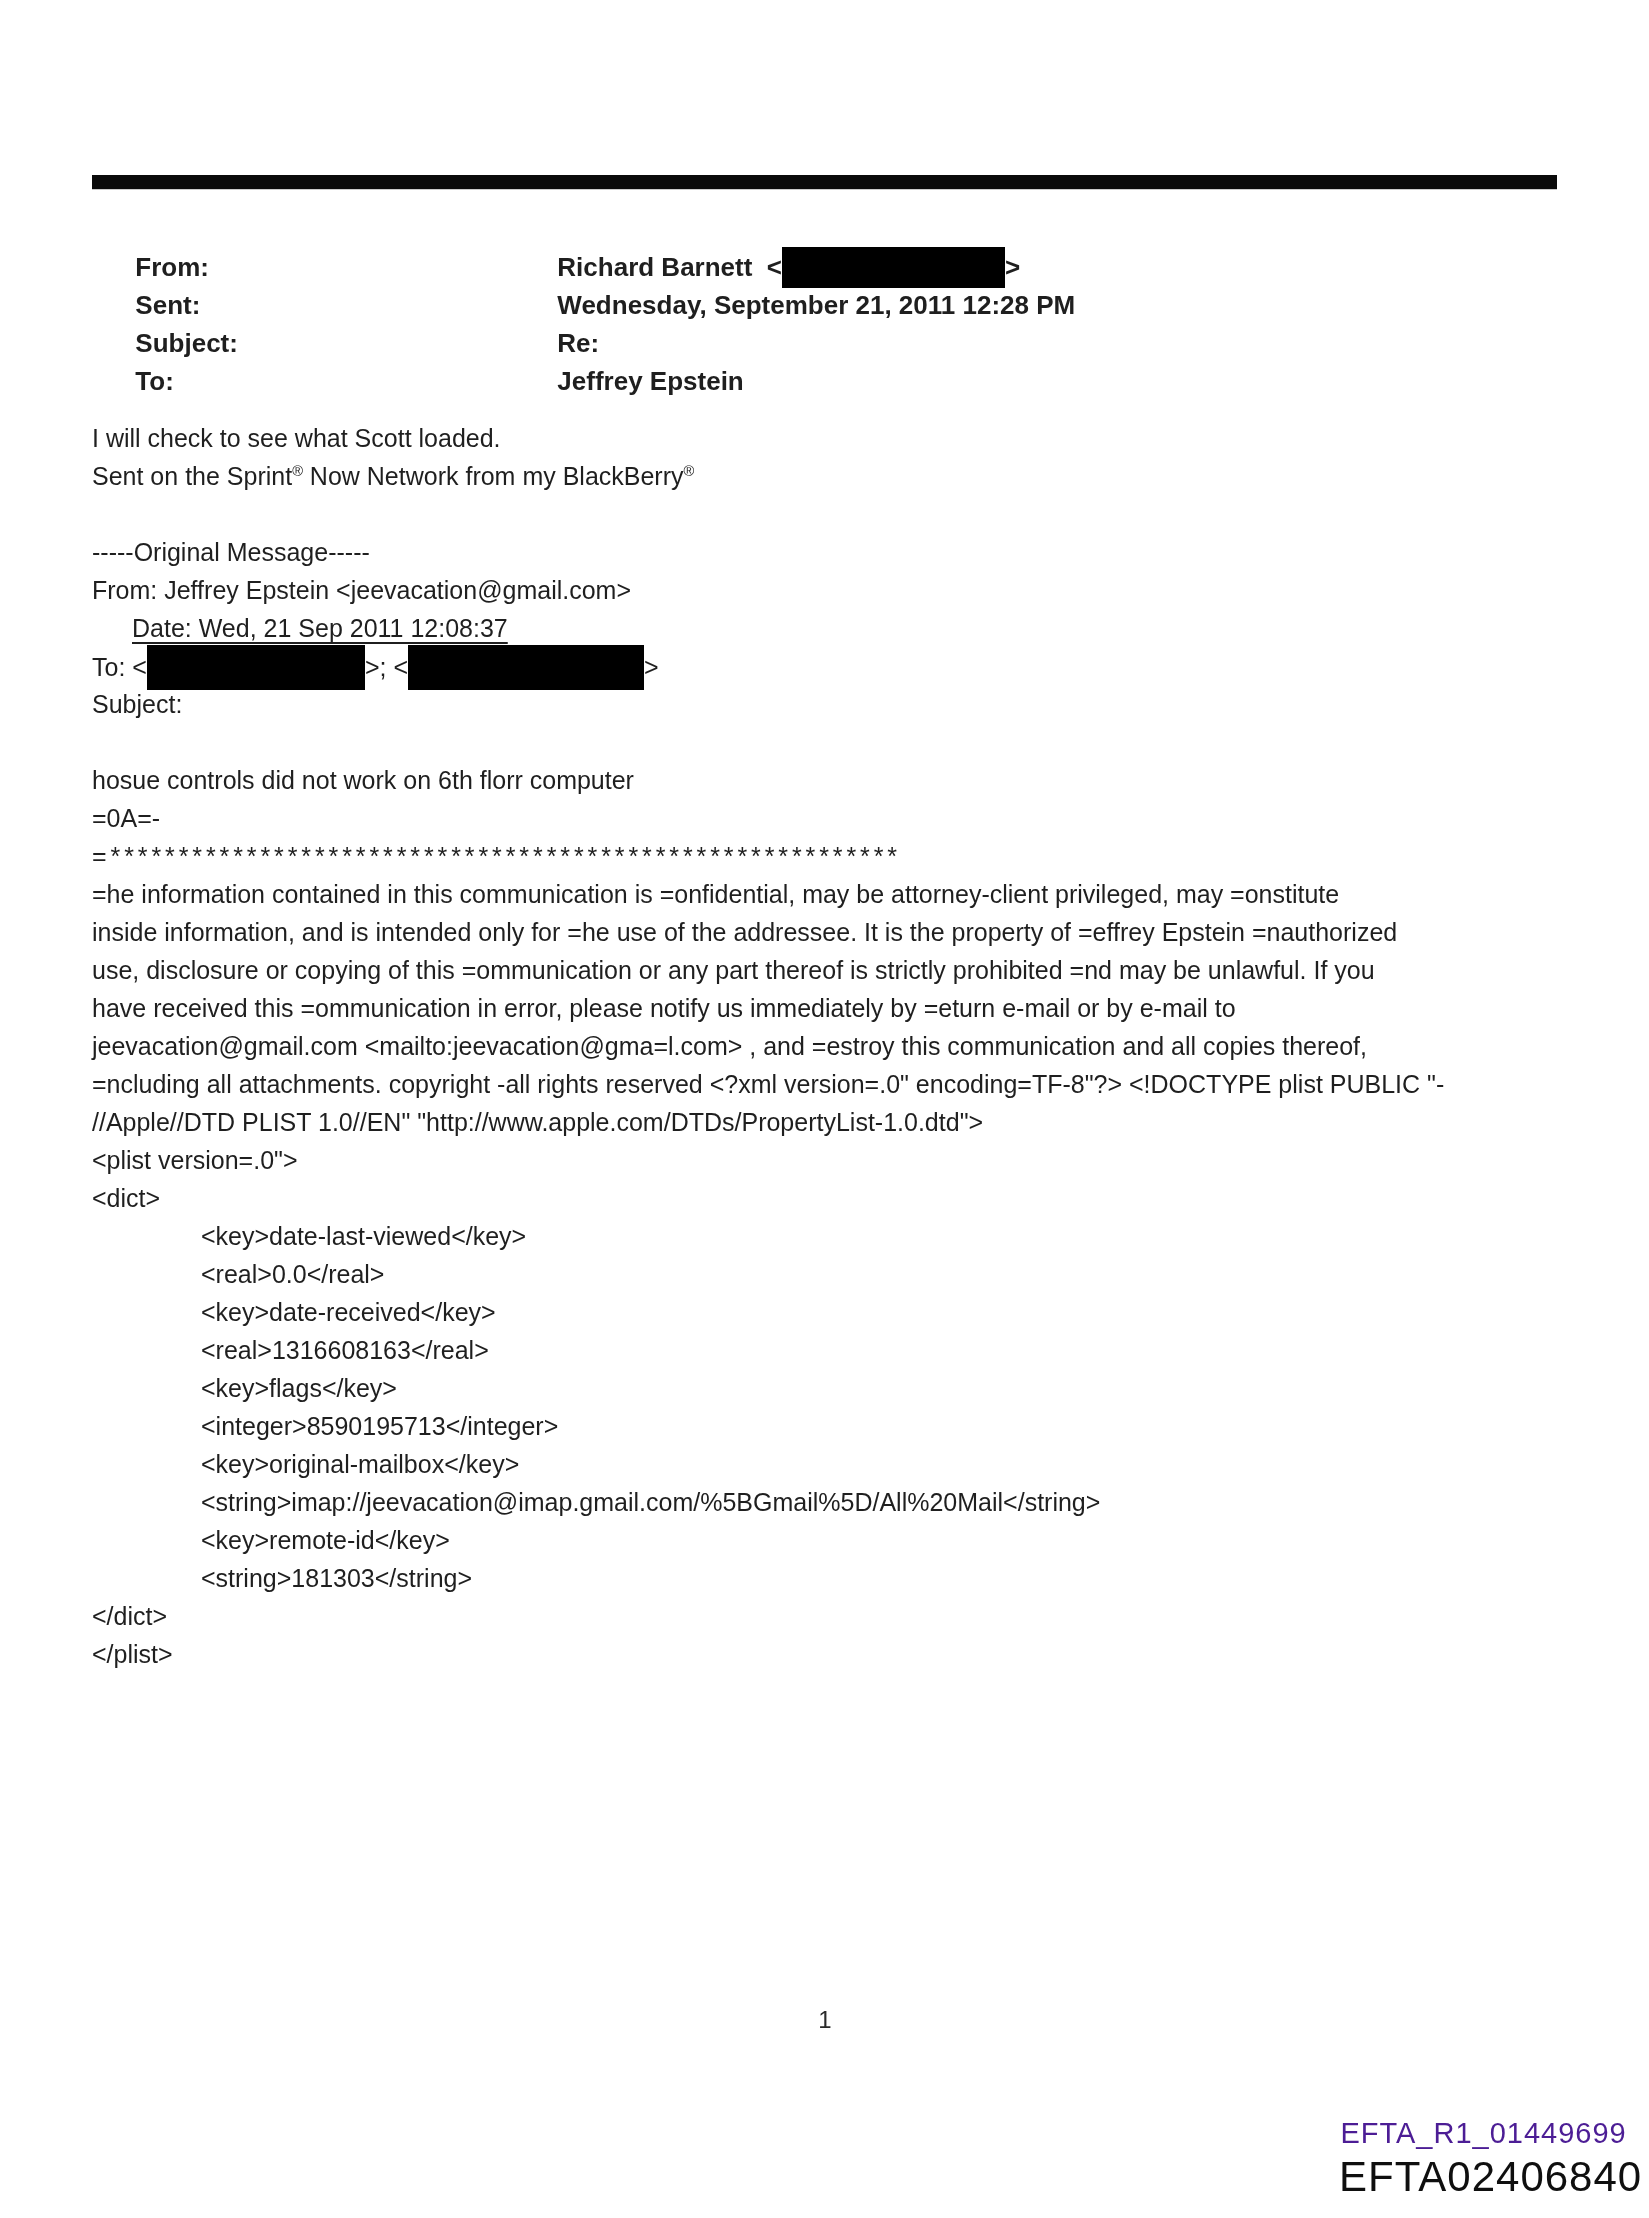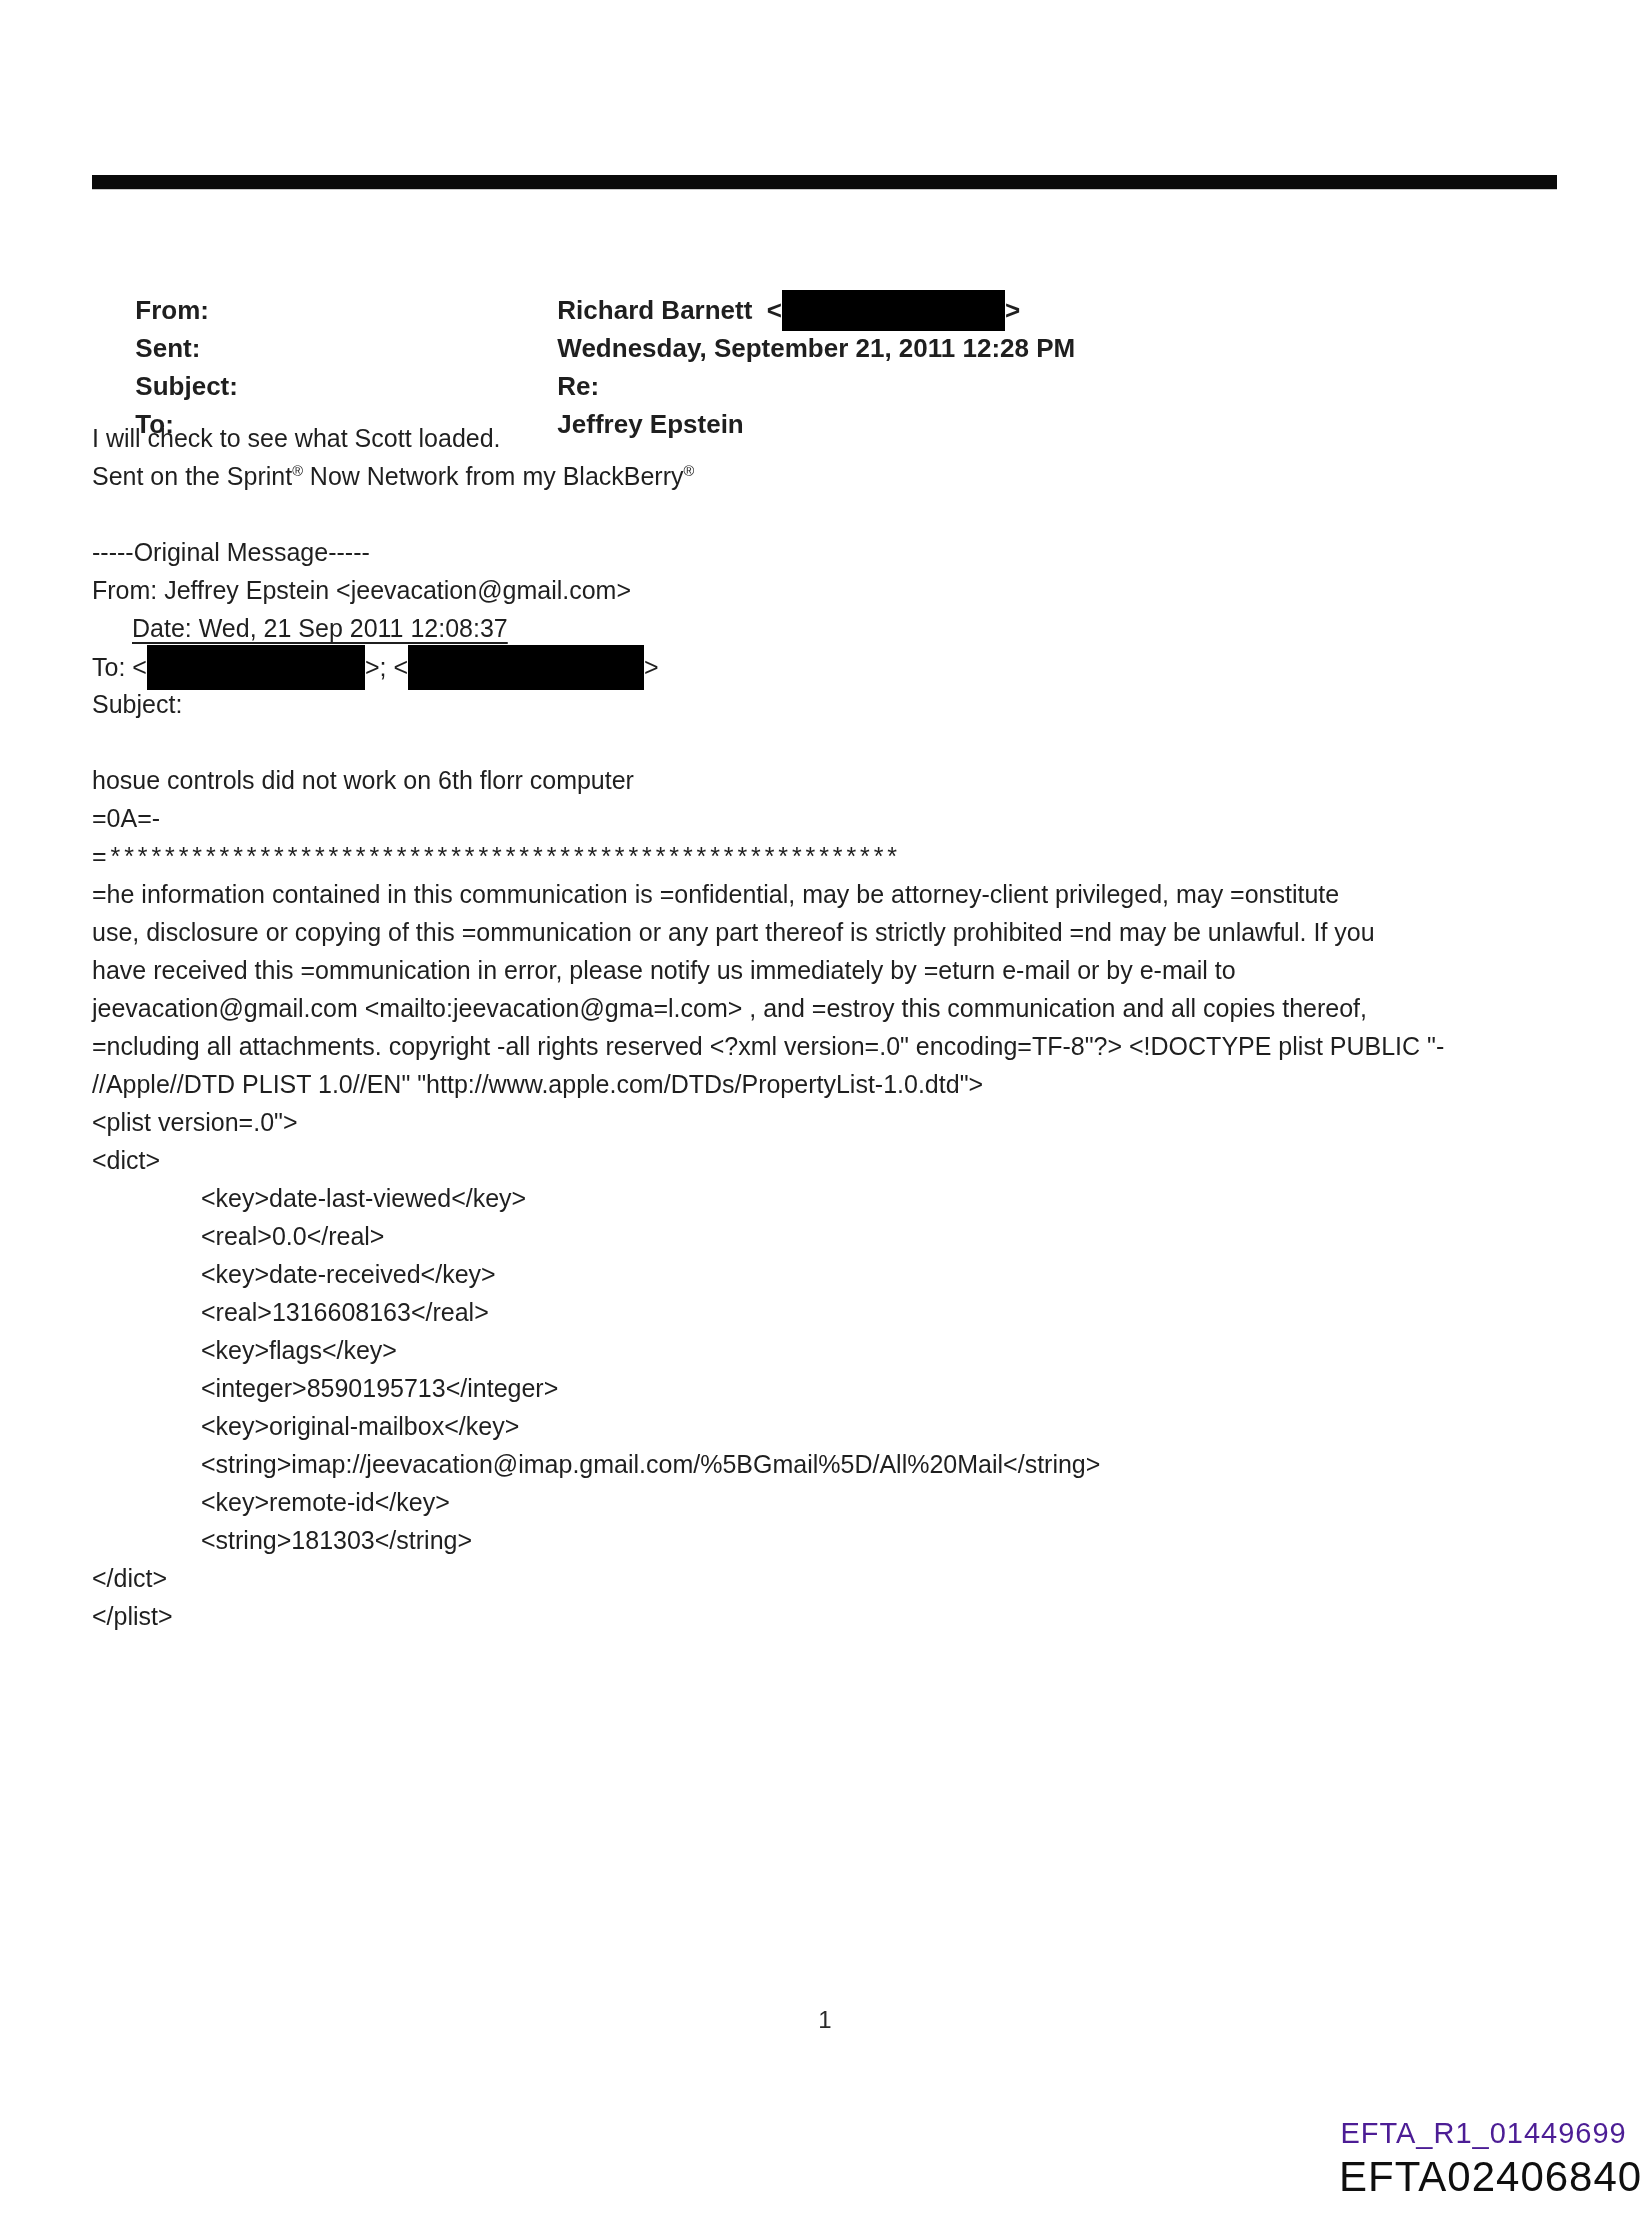--- a/index.html
+++ b/index.html
@@ -16,21 +16,21 @@
     position:absolute; left:92px; top:175px;
     width:1465px; height:13.6px;
     background:#0a0a0a;
     border-bottom:1.9px solid #c9c9c9;
   }
   .hdr {
     position:absolute; left:92px; top:210px;
     font-size:26px; line-height:38px;
   }
   .hdr-row { height:38px; white-space:pre; }
-  .hdr-label { display:inline-block; width:422px; font-weight:bold; white-space:pre;margin-top:43px; }
+  .hdr-label { display:inline-block; width:422px; font-weight:bold; white-space:pre; }
   .hdr-value { white-space:pre;font-weight:bold; }
   .body-block {
     position:absolute; left:92px; top:419px;
     font-size:25px; line-height:38px; width:1485px;
   }
   .line { height:38px; white-space:pre; }
   .indent { padding-left:109px; }
   .asterisks { letter-spacing:3.9px; }
   .underline { text-decoration:underline; text-decoration-thickness:1.9px; text-underline-offset:4.9px;margin-left:40px; }
   .redact {
@@ -88,20 +88,21 @@
     <div class="line">From: Jeffrey Epstein &lt;jeevacation@gmail.com&gt;</div>
     <div class="line"><span class="underline">Date: Wed, 21 Sep 2011 12:08:37</span></div>
     <div class="line"><span>To: &lt;</span><span class="redact redact-to1"></span><span>&gt;; &lt;</span><span class="redact redact-to2"></span><span>&gt;</span></div>
     <div class="line">Subject:</div>
     <div class="line"></div>
     <div class="line">hosue controls did not work on 6th florr computer</div>
     <div class="line">=0A=-</div>
     <div class="line asterisks">=**********************************************************</div>
     <div>
         <div class="line">=he information contained in this communication is =onfidential, may be attorney-client privileged, may =onstitute</div>
+        <div class="line">inside information, and is intended only for =he use of the addressee. It is the property of =effrey Epstein =nauthorized</div>
         <div class="line">use, disclosure or copying of this =ommunication or any part thereof is strictly prohibited =nd may be unlawful. If you</div>
         <div class="line">have received this =ommunication in error, please notify us immediately by =eturn e-mail or by e-mail to</div>
         <div class="line">jeevacation@gmail.com &lt;mailto:jeevacation@gma=l.com&gt; , and =estroy this communication and all copies thereof,</div>
         <div class="line">=ncluding all attachments. copyright -all rights reserved &lt;?xml version=.0" encoding=TF-8"?&gt; &lt;!DOCTYPE plist PUBLIC "-</div>
         <div class="line">//Apple//DTD PLIST 1.0//EN" "http://www.apple.com/DTDs/PropertyList-1.0.dtd"&gt;</div>
         <div class="line">&lt;plist version=.0"&gt;</div>
       </div>
     <div>
         <div class="line">&lt;dict&gt;</div>
         <div class="line indent">&lt;key&gt;date-last-viewed&lt;/key&gt;</div>

